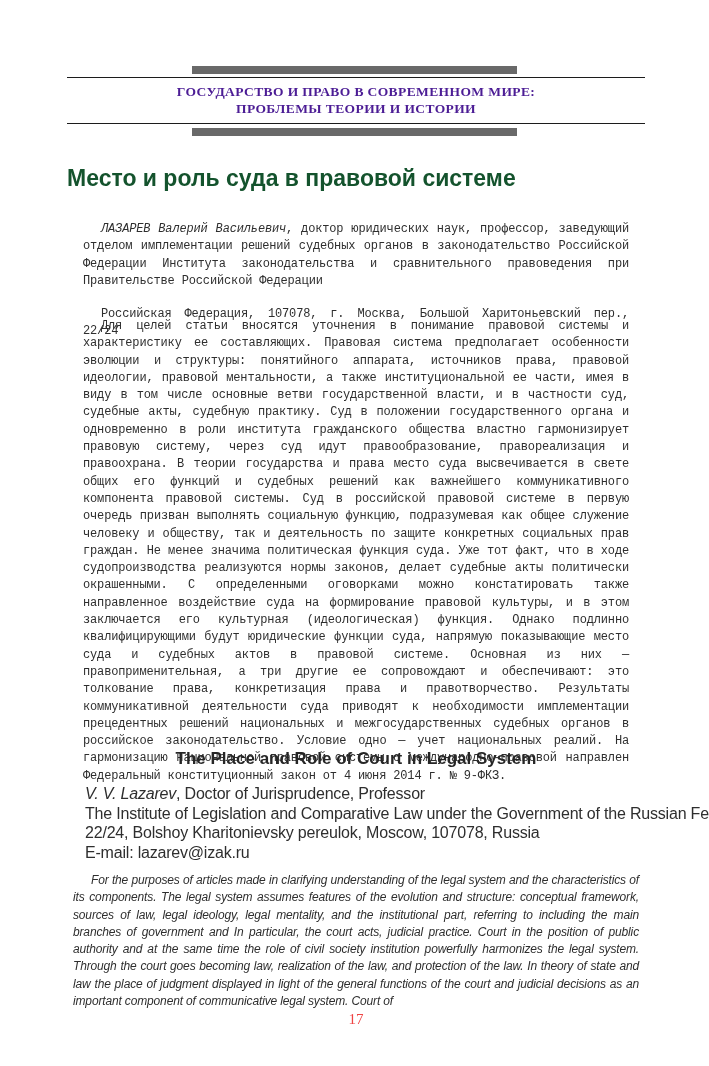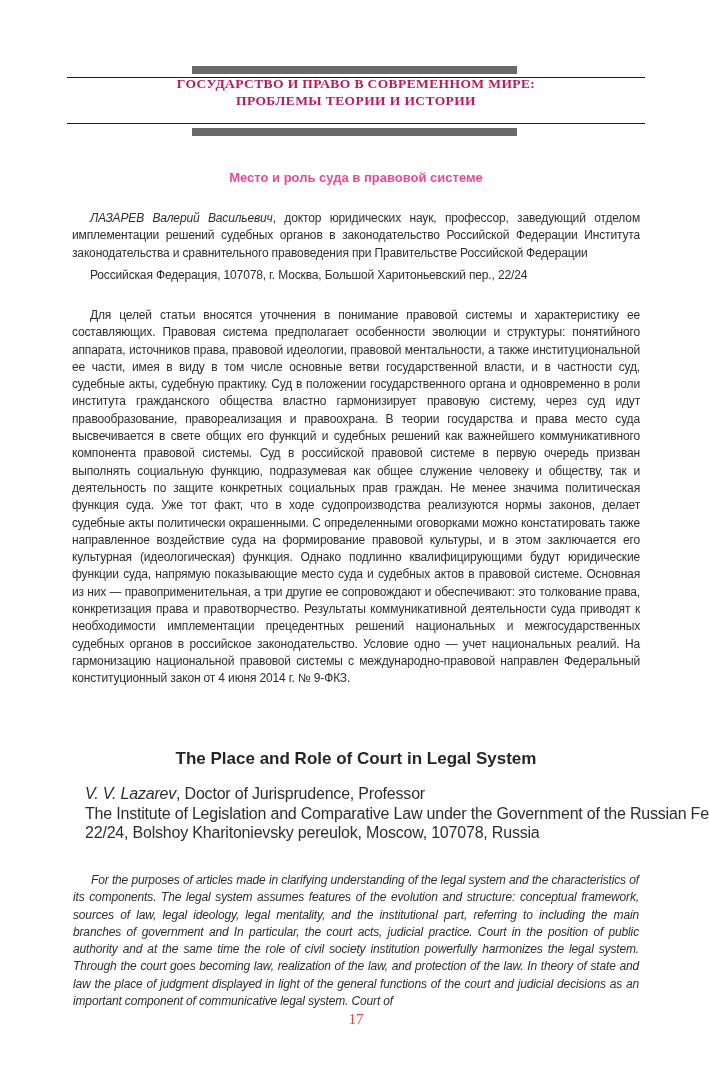--- a/index.html
+++ b/index.html
@@ -18,50 +18,50 @@
   }
   .bar-top{top:66px;}
   .bar-bottom{top:128px;}
   .rule{
     position:absolute;left:67px;width:578px;height:0;
     border-top:1.6px solid #1c1c1c;
   }
   .rule-top{top:77px;}
   .rule-bottom{top:123px;}
   .rubric{
-    position:absolute;top:76px;left:67px;width:578px;
+    position:absolute;top:84px;left:67px;width:578px;
     text-align:center;
     font-family:"Liberation Serif","DejaVu Serif",serif;
     font-weight:bold;
     font-size:13.5px;line-height:16.5px;
     letter-spacing:0.4px;
-    color:#be185d;
+    color:#4c1d95;
   }
   
   .ru-title{
     position:absolute;top:167px;left:67px;width:578px;
-    text-align:center;
-    font-weight:bold;font-size:13px;line-height:22px;
-    color:#ec4899;
+    text-align:left;
+    font-weight:bold;font-size:23px;line-height:22px;
+    color:#14532d;
   }
   .en-title{
     position:absolute;top:749px;left:67px;width:578px;
     text-align:center;
     font-weight:bold;font-size:17px;line-height:20px;
     color:#262626;
   }
   
   .bodytext{
     font-size:12px;line-height:17.3px;letter-spacing:-0.15px;
     text-align:justify;
   }
   .ru-author{
     position:absolute;top:205px;left:67px;width:578px;
   }
-  .ru-author p, .ru-abstract p{margin:5px;text-indent:18px;}
+  .ru-author p, .ru-abstract p{margin:16px;text-indent:18px;font-family:Liberation Mono, monospace;}
   .ru-abstract{
     position:absolute;top:302px;left:67px;width:578px;
   }
   .en-author{
     position:absolute;top:784px;left:67px;width:578px;
     font-size:16px;line-height:19.5px;letter-spacing:-0.2px;
   }
   .en-author div{padding-left:18px;white-space:nowrap;}
   .en-abstract{
     position:absolute;top:866px;left:67px;width:578px;
@@ -102,20 +102,21 @@
   <div class="ru-abstract bodytext">
     <p lang="ru">Для целей статьи вносятся уточнения в понимание правовой системы и характеристику ее составляющих. Правовая система предполагает особенности эволюции и структуры: понятийного аппарата, источников права, правовой идеологии, правовой ментальности, а также институциональной ее части, имея в виду в том числе основные ветви государственной власти, и в частности суд, судебные акты, судебную практику. Суд в положении государственного органа и одновременно в роли института гражданского общества властно гармонизирует правовую систему, через суд идут правообразование, правореализация и правоохрана. В теории государства и права место суда высвечивается в свете общих его функций и судебных решений как важнейшего коммуникативного компонента правовой системы. Суд в российской правовой системе в первую очередь призван выполнять социальную функцию, подразумевая как общее служение человеку и обществу, так и деятельность по защите конкретных социальных прав граждан. Не менее значима политическая функция суда. Уже тот факт, что в ходе судопроизводства реализуются нормы законов, делает судебные акты политически окрашенными. С определенными оговорками можно констатировать также направленное воздействие суда на формирование правовой культуры, и в этом заключается его культурная (идеологическая) функция. Однако подлинно квалифицирующими будут юридические функции суда, напрямую показывающие место суда и судебных актов в правовой системе. Основная из них — правоприменительная, а три другие ее сопровождают и обеспечивают: это толкование права, конкретизация права и правотворчество. Результаты коммуникативной деятельности суда приводят к необходимости имплементации прецедентных решений национальных и межгосударственных судебных органов в российское законодательство. Условие одно — учет национальных реалий. На гармонизацию национальной правовой системы с международно-правовой направлен Федеральный конституционный закон от 4 июня 2014 г. № 9-ФКЗ.</p>
   </div>
 
   <h2 class="en-title" style="margin:0;">The Place and Role of Court in Legal System</h2>
 
   <div class="en-author">
     <div><span class="it">V. V. Lazarev</span><span>, Doctor of Jurisprudence, Professor</span></div>
     <div>The Institute of Legislation and Comparative Law under the Government of the Russian Federation</div>
     <div>22/24, Bolshoy Kharitonievsky pereulok, Moscow, 107078, Russia</div>
+    <div>E-mail: lazarev@izak.ru</div>
   </div>
 
   <div class="en-abstract bodytext">
     <p lang="en">For the purposes of articles made in clarifying understanding of the legal system and the characteristics of its components. The legal system assumes features of the evolution and structure: conceptual framework, sources of law, legal ideology, legal mentality, and the institutional part, referring to including the main branches of government and In particular, the court acts, judicial practice. Court in the position of public authority and at the same time the role of civil society institution powerfully harmonizes the legal system. Through the court goes becoming law, realization of the law, and protection of the law. In theory of state and law the place of judgment displayed in light of the general functions of the court and judicial decisions as an important component of communicative legal system. Court of</p>
   </div>
 
   <div class="page-number">17</div>
 
 </div>
 

